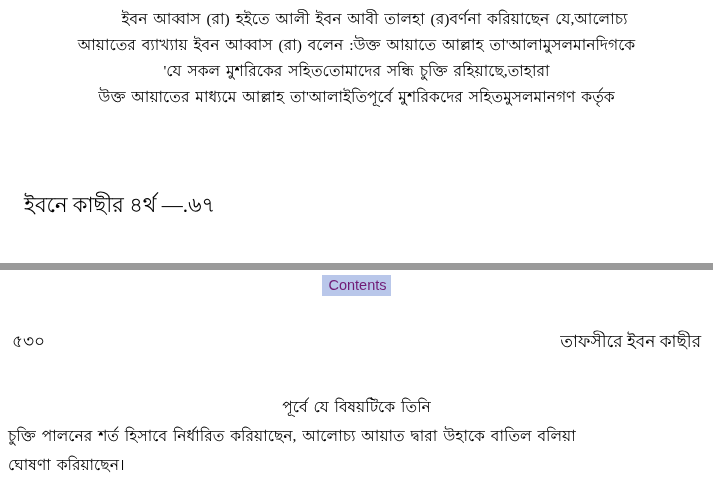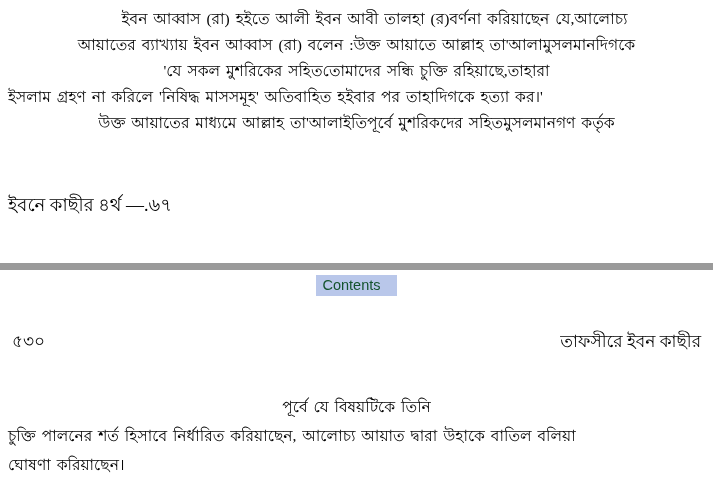--- a/index.html
+++ b/index.html
@@ -50,23 +50,23 @@
     display: flex;
     justify-content: center;
   }
   .line.justified > span {
     white-space: nowrap;
   }
 
   
   .source-line {
     position: absolute;
-    left: 8px;
+    left: 24px;
     top: 193px;
-    font-size: 18px;
+    font-size: 21px;
     line-height: 24px;
     white-space: nowrap;
   }
 
   
   .separator {
     position: absolute;
     left: 0;
     top: 263px;
     width: 713px;
@@ -78,25 +78,25 @@
   .contents-wrap {
     position: absolute;
     left: 0;
     top: 275px;
     width: 713px;
     text-align: center;
   }
   .contents-link {
     display: inline-block;
     background: #b9c7ea;
-    color: #14532d;
+    color: #701a75;
     font-family: "Liberation Sans", "DejaVu Sans", sans-serif;
     font-size: 14.5px;
     line-height: 18px;
-    padding: 1px 16px 2px 6px;
+    padding: 1px 4px 2px 6px;
     text-decoration: none;
     cursor: pointer;
   }
 
   
   .header-row {
     position: absolute;
     left: 0;
     top: 330px;
     width: 713px;
@@ -144,23 +144,20 @@
       <span class="line justified">
         <span>আয়াতের ব্যাখ্যায় ইবন আব্বাস (রা) বলেন :</span>
         <span>উক্ত আয়াতে আল্লাহ তা'আলা</span>
         <span>মুসলমানদিগকে</span>
       </span>
       <span class="line justified">
         <span>'যে সকল মুশরিকের সহিত</span>
         <span>তোমাদের সন্ধি চুক্তি রহিয়াছে,</span>
         <span>তাহারা</span>
       </span>
-      <span class="line">
-        <span>ইসলাম গ্রহণ না করিলে 'নিষিদ্ধ মাসসমূহ' অতিবাহিত হইবার পর তাহাদিগকে হত্যা কর।'</span>
-      </span>
       <span class="line justified">
         <span>উক্ত আয়াতের মাধ্যমে আল্লাহ তা'আলা</span>
         <span>ইতিপূর্বে মুশরিকদের সহিত</span>
         <span>মুসলমানগণ কর্তৃক</span>
       </span>
     </div>
   </div>
 
   <div class="source-line">ইবনে কাছীর ৪র্থ —.৬৭</div>
 

